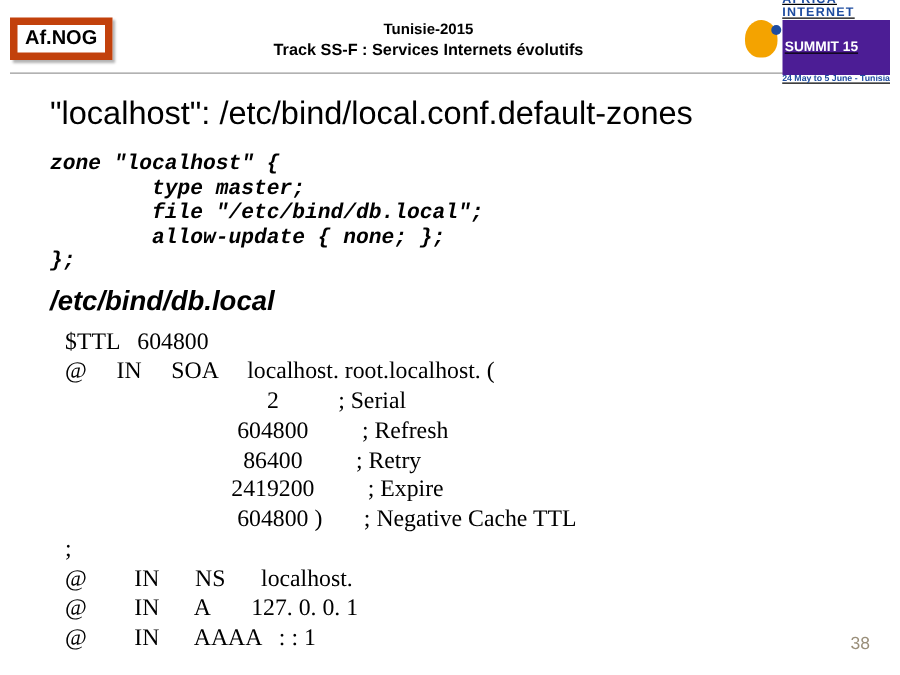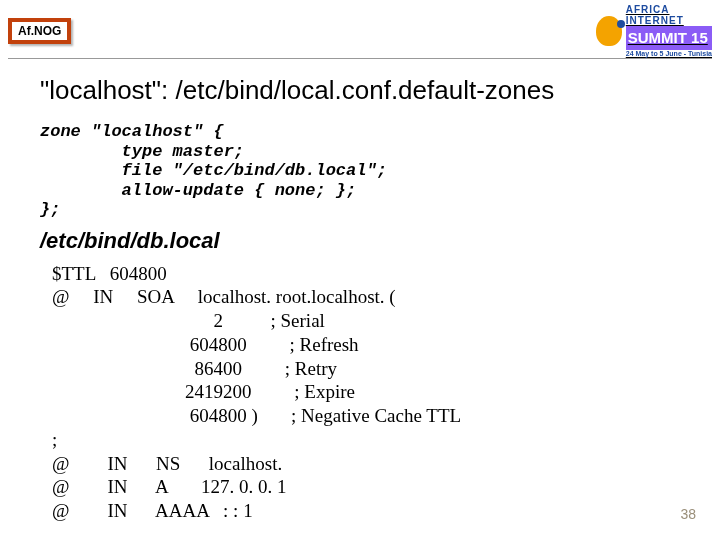--- a/index.html
+++ b/index.html
@@ -12,24 +12,24 @@
     overflow: hidden;
   }
   .header {
     display: flex;
     align-items: center;
     justify-content: space-between;
     padding: 4px 8px 0 8px;
     height: 58px;
   }
   .logo-left {
-    border: 4px solid #c2410c;
+    border: 6px solid #c2410c;
     padding: 2px 6px;
     font-weight: bold;
-    font-size: 12px;
+    font-size: 16px;
     color: #000;
     background: #fff;
     box-shadow: 2px 2px 2px rgba(0,0,0,0.3);
   }
   .header-center {
     text-align: center;
     flex: 1;
   }
   .header-small {
     font-size: 12px;
@@ -65,21 +65,21 @@
     width: 8px;
     height: 8px;
     background: #1e4ca0;
     border-radius: 50%;
   }
   .logo-right-text {
     color: #1e4ca0;
     font-weight: bold;
   }
   .logo-right-text .line1 { font-size: 10px; letter-spacing: 1px; }
-  .logo-right-text .line2 { font-size: 15px; background:#8b5cf6; color:#fff; padding:4px 2px; }
+  .logo-right-text .line2 { font-size: 11px; background:#4c1d95; color:#fff; padding:16px 2px; }
   .logo-right-text .line3 { font-size: 7px; color:#1e4ca0; }
   .divider {
     border-top: 1px solid #999;
     margin: 0 8px;
   }
   .title {
     font-size: 26px;
     padding: 16px 40px 8px 40px;
     color: #000;
   }
@@ -116,20 +116,24 @@
     right: 24px;
     color: #9a8f7a;
     font-size: 14px;
   }
 </style>
 </head>
 <body>
 
 <div class="header">
   <div class="logo-left">Af.NOG</div>
+  <div class="header-center">
+    <div class="header-small">Tunisie-2015</div>
+    <div class="header-sub">Track SS-F : Services Internets évolutifs</div>
+  </div>
   <div class="logo-right">
     <div class="africa-icon"></div>
     <div class="logo-right-text">
       <div class="line1">AFRICA</div>
       <div class="line1">INTERNET</div>
       <div class="line2">SUMMIT 15</div>
       <div class="line3">24 May to 5 June - Tunisia</div>
     </div>
   </div>
 </div>

